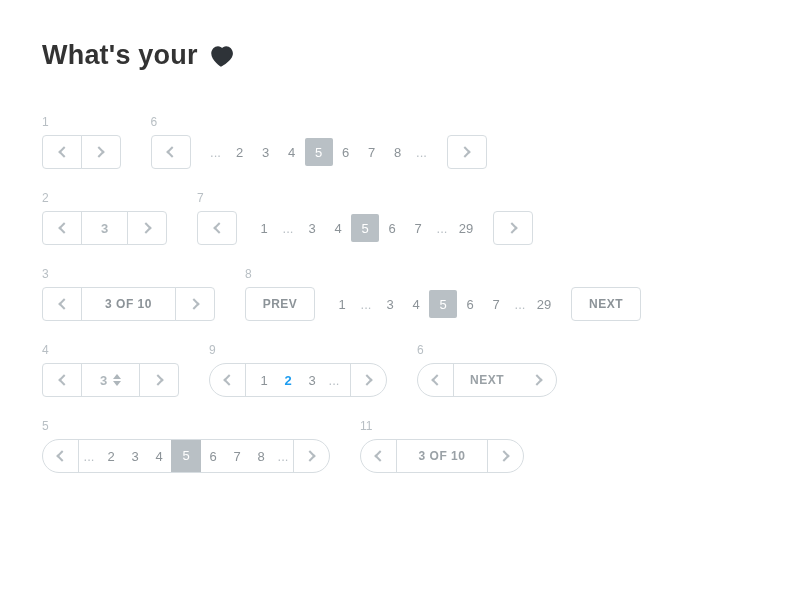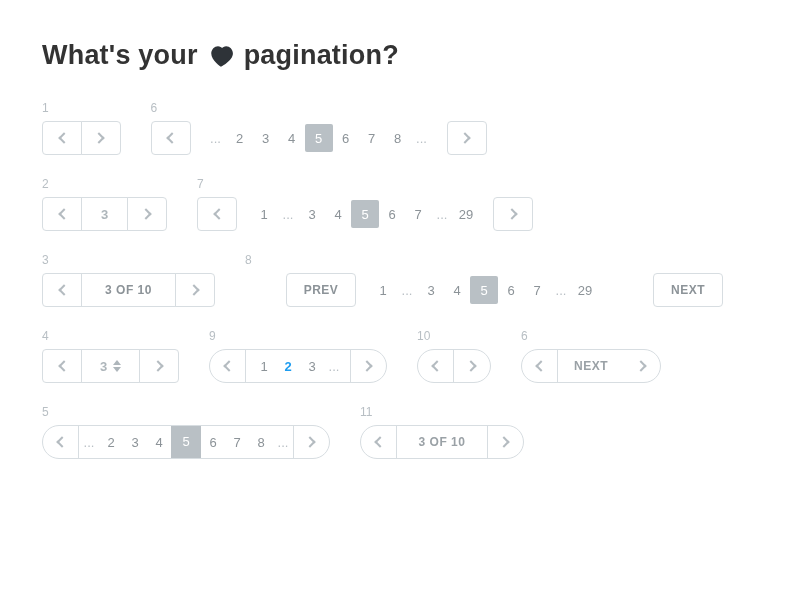--- a/index.html
+++ b/index.html
@@ -11,21 +11,21 @@
     padding: 40px 42px;
     color: #333;
   }
   h1 {
     font-size: 27px;
     font-weight: 700;
     letter-spacing: 0.2px;
     display: flex;
     align-items: center;
     gap: 10px;
-    margin-bottom: 30px;
+    margin-bottom: 44px;
   }
   h1 .heart { display: inline-flex; }
   .row {
     display: flex;
     align-items: flex-end;
     gap: 30px;
     margin-bottom: 22px;
   }
   .variant { display: flex; flex-direction: column; gap: 6px; }
   .vlabel { font-size: 12px; color: #b8bfc4; }
@@ -46,21 +46,21 @@
     justify-content: center;
     color: #aeb6bb;
     font-size: 13px;
     font-weight: 600;
     padding: 0 10px;
     cursor: pointer;
   }
   .btn + .btn.join { margin-left: -1.5px; border-top-left-radius: 0; border-bottom-left-radius: 0; }
   .btn.joinL { border-top-right-radius: 0; border-bottom-right-radius: 0; }
   .btn.mid { border-radius: 0; margin-left: -1.5px; }
-  .btn.wide { min-width: 70px; margin-left: 41px; }
+  .btn.wide { min-width: 70px; }
   .btn.txt { color: #8c9398; font-weight: 600; letter-spacing: 0.5px; font-size: 12px; }
   .chev { width: 8px; height: 8px; border: 2px solid #b4bbc0; border-left: none; border-top: none; }
   .chev.l { transform: rotate(135deg); margin-left: 3px; }
   .chev.r { transform: rotate(-45deg); margin-right: 3px; }
   .nums {
     display: flex;
     align-items: center;
     gap: 0;
   }
   .n, .e {
@@ -132,21 +132,20 @@
 </head>
 <body>
 
 <h1>
   <span>What's your</span>
   <span class="heart">
     <svg width="26" height="24" viewBox="0 0 24 22">
         <path d="M12 21s-9-5.6-9-12.2C3 4.9 6 2 9.2 2c1.9 0 3.3 1 3.8 1.7C13.5 3 14.9 2 16.8 2 20 2 23 4.9 23 8.8 23 15.4 12 21 12 21z" fill="#2e3338"></path>
       </svg>
   </span>
-  <span>pagination?</span>
 </h1>
 
 <div class="row">
   <div class="variant">
     <div class="vlabel">1</div>
     <div class="pager">
       <div class="btn joinL">
           <span class="chev l"></span>
         </div>
       <div class="btn join">
@@ -287,31 +286,20 @@
       <div class="pbtn bordR">
           <span class="chev l"></span>
         </div>
       <div class="pnums">
         <span class="pn">1</span>
         <span class="pn blue">2</span>
         <span class="pn">3</span>
         <span class="pe">...</span>
       </div>
       <div class="pbtn bordL">
-          <span class="chev r"></span>
-        </div>
-    </div>
-  </div>
-  <div class="variant">
-    <div class="vlabel">10</div>
-    <div class="pill">
-      <div class="pbtn bordR">
-          <span class="chev l"></span>
-        </div>
-      <div class="pbtn">
           <span class="chev r"></span>
         </div>
     </div>
   </div>
   <div class="variant">
     <div class="vlabel">6</div>
     <div class="pill">
       <div class="pbtn bordR">
           <span class="chev l"></span>
         </div>

